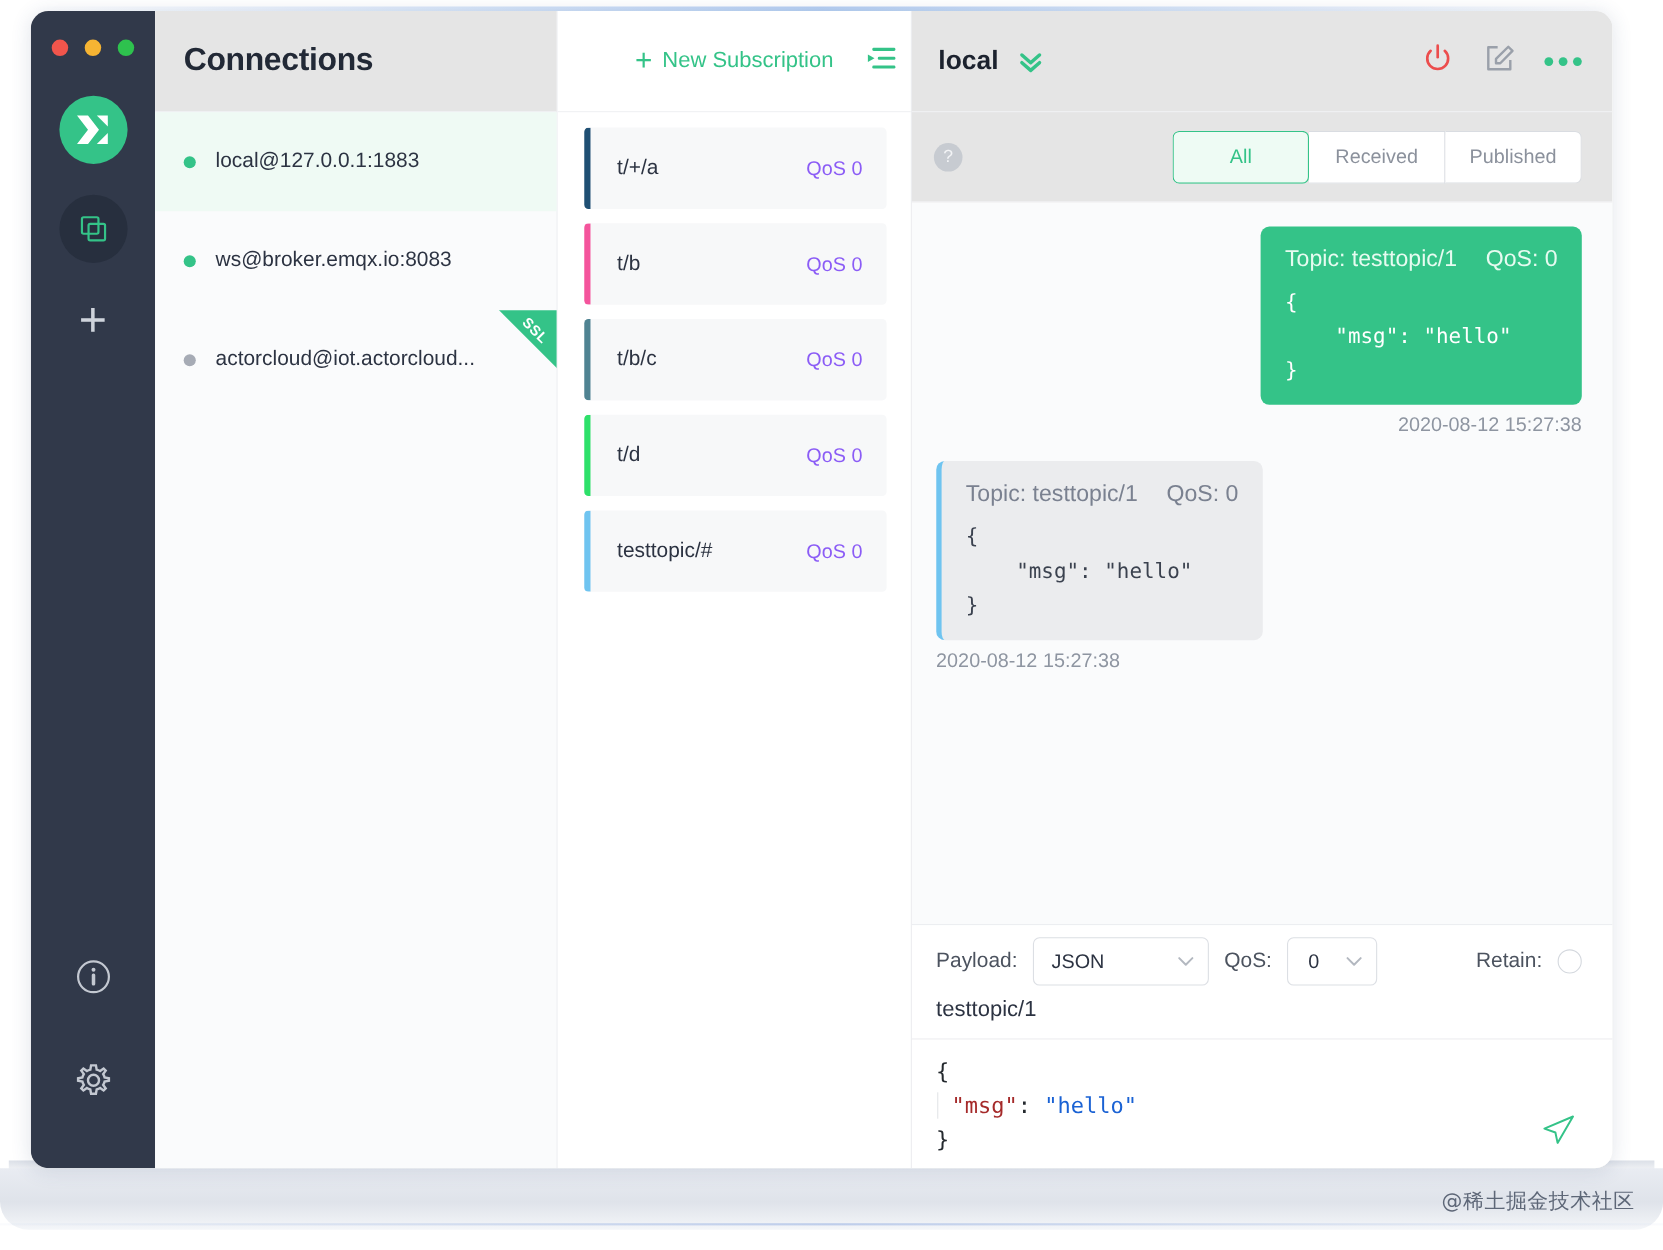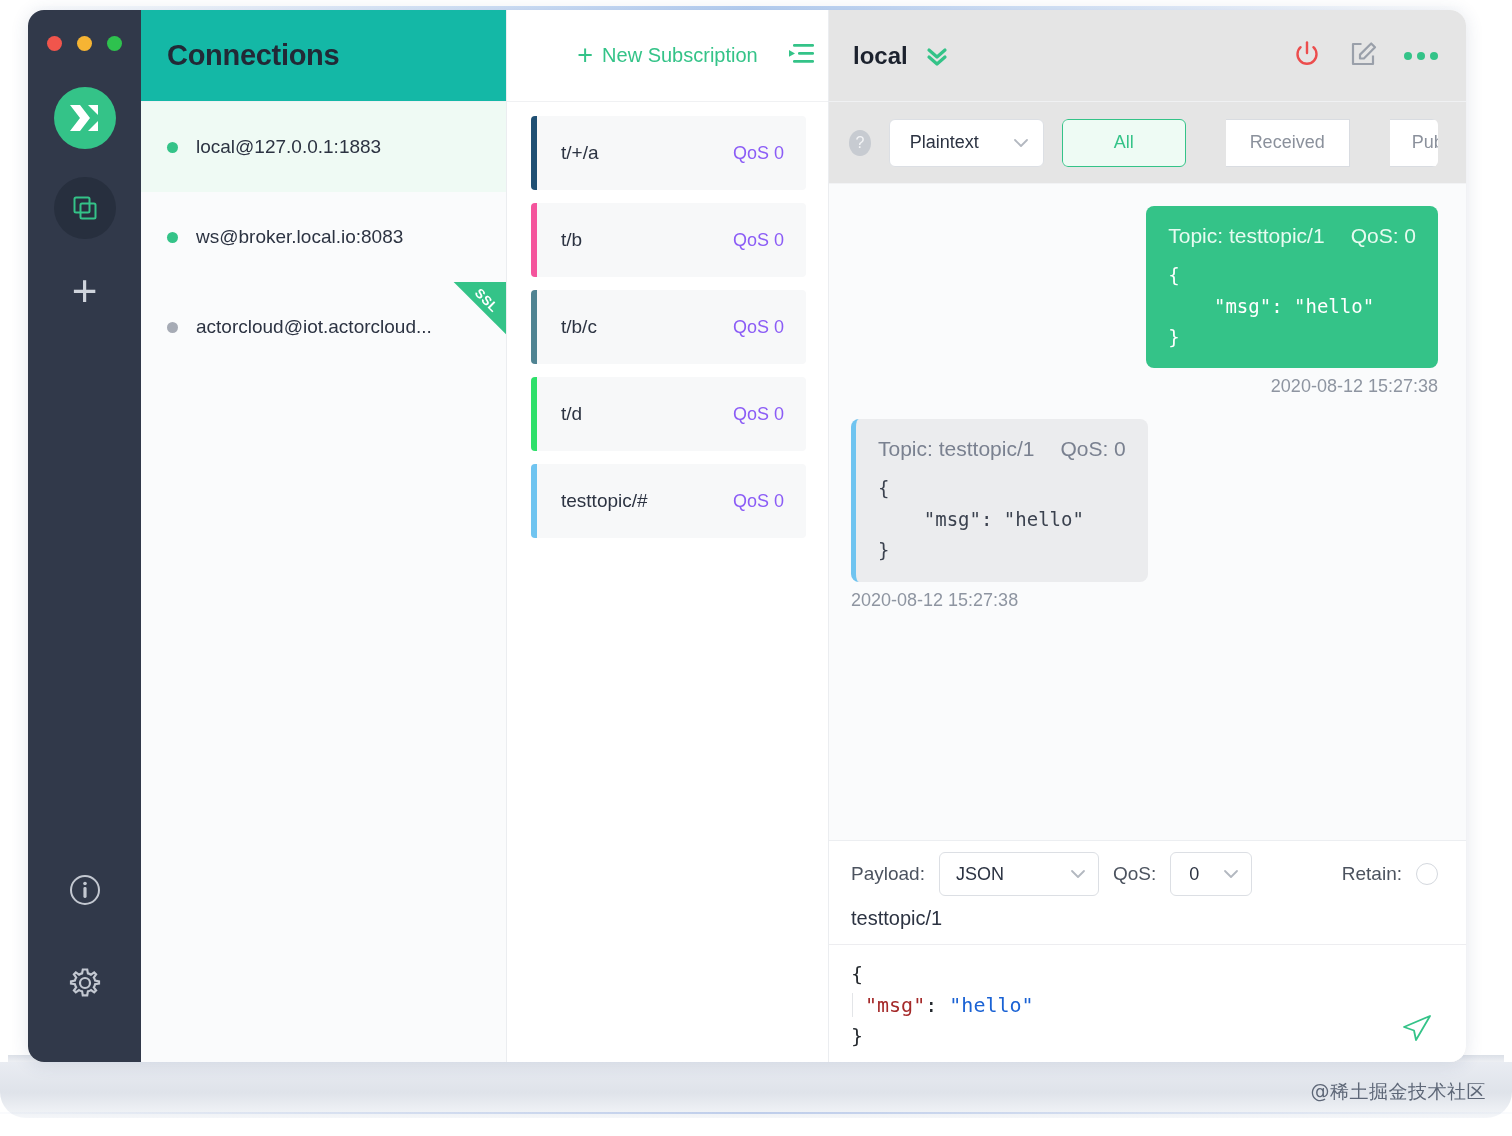--- a/index.html
+++ b/index.html
@@ -78,21 +78,21 @@
   .rail-btn.active { background: #272f3e; }
   .rail-plus { color: #cfd4dc; font-size: 44px; font-weight: 300; line-height: 1;
                margin-top: 30px; user-select: none; }
   .rail-spacer { flex: 1; }
   .rail-bottom { margin-bottom: 56px; display:flex; flex-direction:column; align-items:center; gap:52px;}
 
   
   .conn-col { width: 366px; flex: 0 0 366px; background: #fafbfc;
               border-right: 1px solid #ebedf0; display: flex; flex-direction: column; }
   .conn-header { height: 92px; display: flex; align-items: center; padding-left: 26px;
-                 border-bottom: 1px solid #f0f1f3; background:#14b8a6; }
+                 border-bottom: 1px solid #f0f1f3; background:#e5e5e5; }
   .conn-title { font-size: 29px; font-weight: bold; color: #222936; letter-spacing: -.3px; }
   .conn-list { flex: 1; }
   .conn-row {
     position: relative; height: 90px; display: flex; align-items: center;
     padding-left: 26px; gap: 18px; overflow: hidden;
   }
   .conn-row.selected { background: #effaf4; }
   .conn-dot { width: 11px; height: 11px; border-radius: 50%; flex: 0 0 11px; }
   .conn-dot.on { background: #34c388; }
   .conn-dot.off { background: #a6abb5; }
@@ -136,21 +136,21 @@
   .msg-toolbar { height: 82px; display: flex; align-items: center; gap: 18px;
                  padding: 0 28px 0 20px; border-bottom: 1px solid #f2f3f5; }
   .help-icon { width: 26px; height: 26px; border-radius: 50%; background: #c7cbd1;
                color: #f3f4f6; font-size: 16px; display:flex; align-items:center;
                justify-content:center; }
   .select-box {
     height: 48px; min-width: 155px; border: 1px solid #dcdfe4; border-radius: 6px;
     display: flex; align-items: center; justify-content: space-between;
     padding: 0 14px 0 20px; font-size: 18px; color: #2c3342; background:#fff;
   }
-  .seg { margin-left: auto; display: flex; height: 48px; border-radius: 6px; overflow: hidden; gap: 40px; }
+  .seg { margin-left: auto; display: flex; height: 48px; border-radius: 6px; overflow: hidden; }
   .seg div {
     min-width: 124px; display: flex; align-items: center; justify-content: center;
     font-size: 18px; color: #8b919c; border: 1px solid #d9dce1; border-left: none;
     background: #fff;
   }
   .seg div:first-child { border-left: 1px solid #d9dce1; border-radius: 6px 0 0 6px; }
   .seg div:last-child { border-radius: 0 6px 6px 0; }
   .seg div.on { background: #eefbf4; color: #34c388; border: 1px solid #34c388; border-radius: 6px; }
 
   
@@ -254,21 +254,21 @@
         </div>
         <div class="conn-list">
 
           <div class="conn-row selected">
             <span class="conn-dot on"></span>
             <span class="conn-name">local@127.0.0.1:1883</span>
           </div>
 
           <div class="conn-row">
             <span class="conn-dot on"></span>
-            <span class="conn-name">ws@broker.local.io:8083</span>
+            <span class="conn-name">ws@broker.emqx.io:8083</span>
           </div>
 
           <div class="conn-row">
             <span class="conn-dot off"></span>
             <span class="conn-name">actorcloud@iot.actorcloud...</span>
             <div class="ssl-ribbon">
               <span>SSL</span>
             </div>
           </div>
 
@@ -350,26 +350,20 @@
             <span class="ellipsis">
               <i></i>
               <i></i>
               <i></i>
             </span>
           </div>
         </div>
 
         <div class="msg-toolbar">
           <span class="help-icon">?</span>
-          <div class="select-box">
-            <span>Plaintext</span>
-            <svg width="16" height="12" viewBox="0 0 16 12">
-              <polyline points="2,3 8,9 14,3" fill="none" stroke="#b3b8c0" stroke-width="1.8" stroke-linecap="round" stroke-linejoin="round"></polyline>
-            </svg>
-          </div>
           <div class="seg">
             <div class="on">All</div>
             <div>Received</div>
             <div>Published</div>
           </div>
         </div>
 
         <div class="msg-area">
 
           <div class="msg out">

